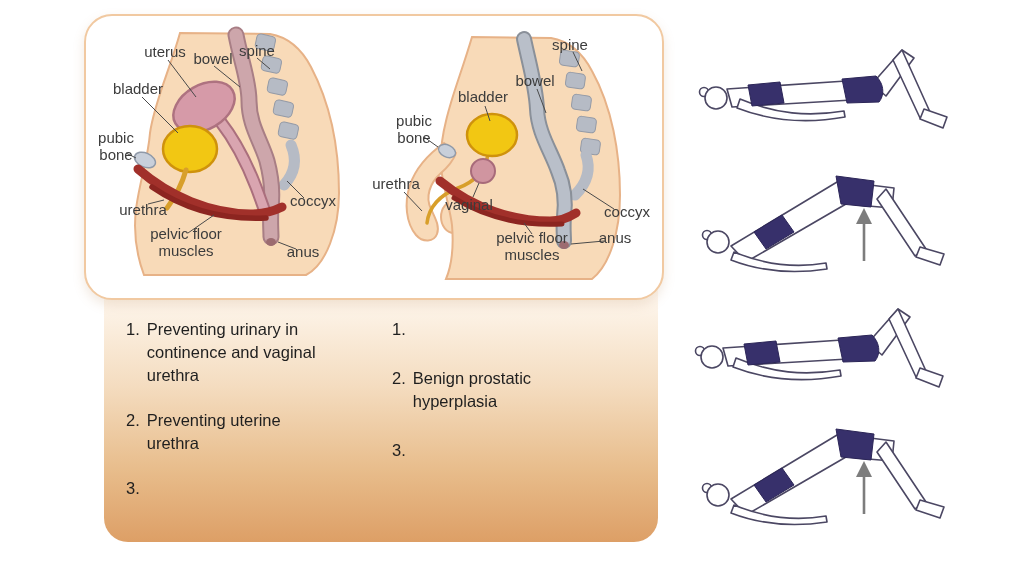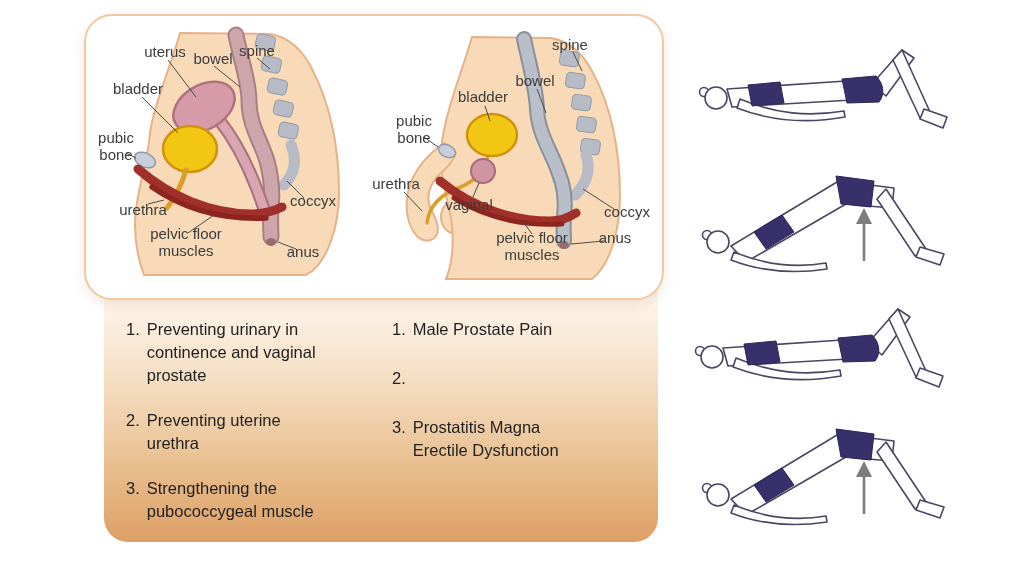--- a/index.html
+++ b/index.html
@@ -180,45 +180,42 @@
     <span class="lbl" style="left:241px;top:214px">anus</span>
   </div>
 </div>
 
 <div class="benefits-panel">
   <div class="benefit-col col-left">
     <div class="benefit-item">
       <span class="benefit-num">1.</span>
       <span class="benefit-txt">Preventing urinary in
 continence and vaginal
-prostate</span>
+urethra</span>
     </div>
     <div class="benefit-item">
       <span class="benefit-num">2.</span>
       <span class="benefit-txt">Preventing uterine
 urethra</span>
     </div>
     <div class="benefit-item">
       <span class="benefit-num">3.</span>
-      <span class="benefit-txt">Strengthening the
-pubococcygeal muscle</span>
     </div>
   </div>
   <div class="benefit-col col-right">
     <div class="benefit-item">
       <span class="benefit-num">1.</span>
-      <span class="benefit-txt">Male Prostate Pain</span>
     </div>
     <div class="benefit-item">
       <span class="benefit-num">2.</span>
+      <span class="benefit-txt">Benign prostatic
+hyperplasia</span>
     </div>
     <div class="benefit-item">
       <span class="benefit-num">3.</span>
-      <span class="benefit-txt">Prostatitis Magna
-Erectile Dysfunction</span>
     </div>
   </div>
 </div>
 
 <div class="fig" style="left:696px;top:38px;width:318px;height:100px">
   <svg width="318" height="100">
       <use href="#fig-lying"></use>
     </svg>
 </div>
 <div class="fig" style="left:698px;top:161px;width:322px;height:112px">

